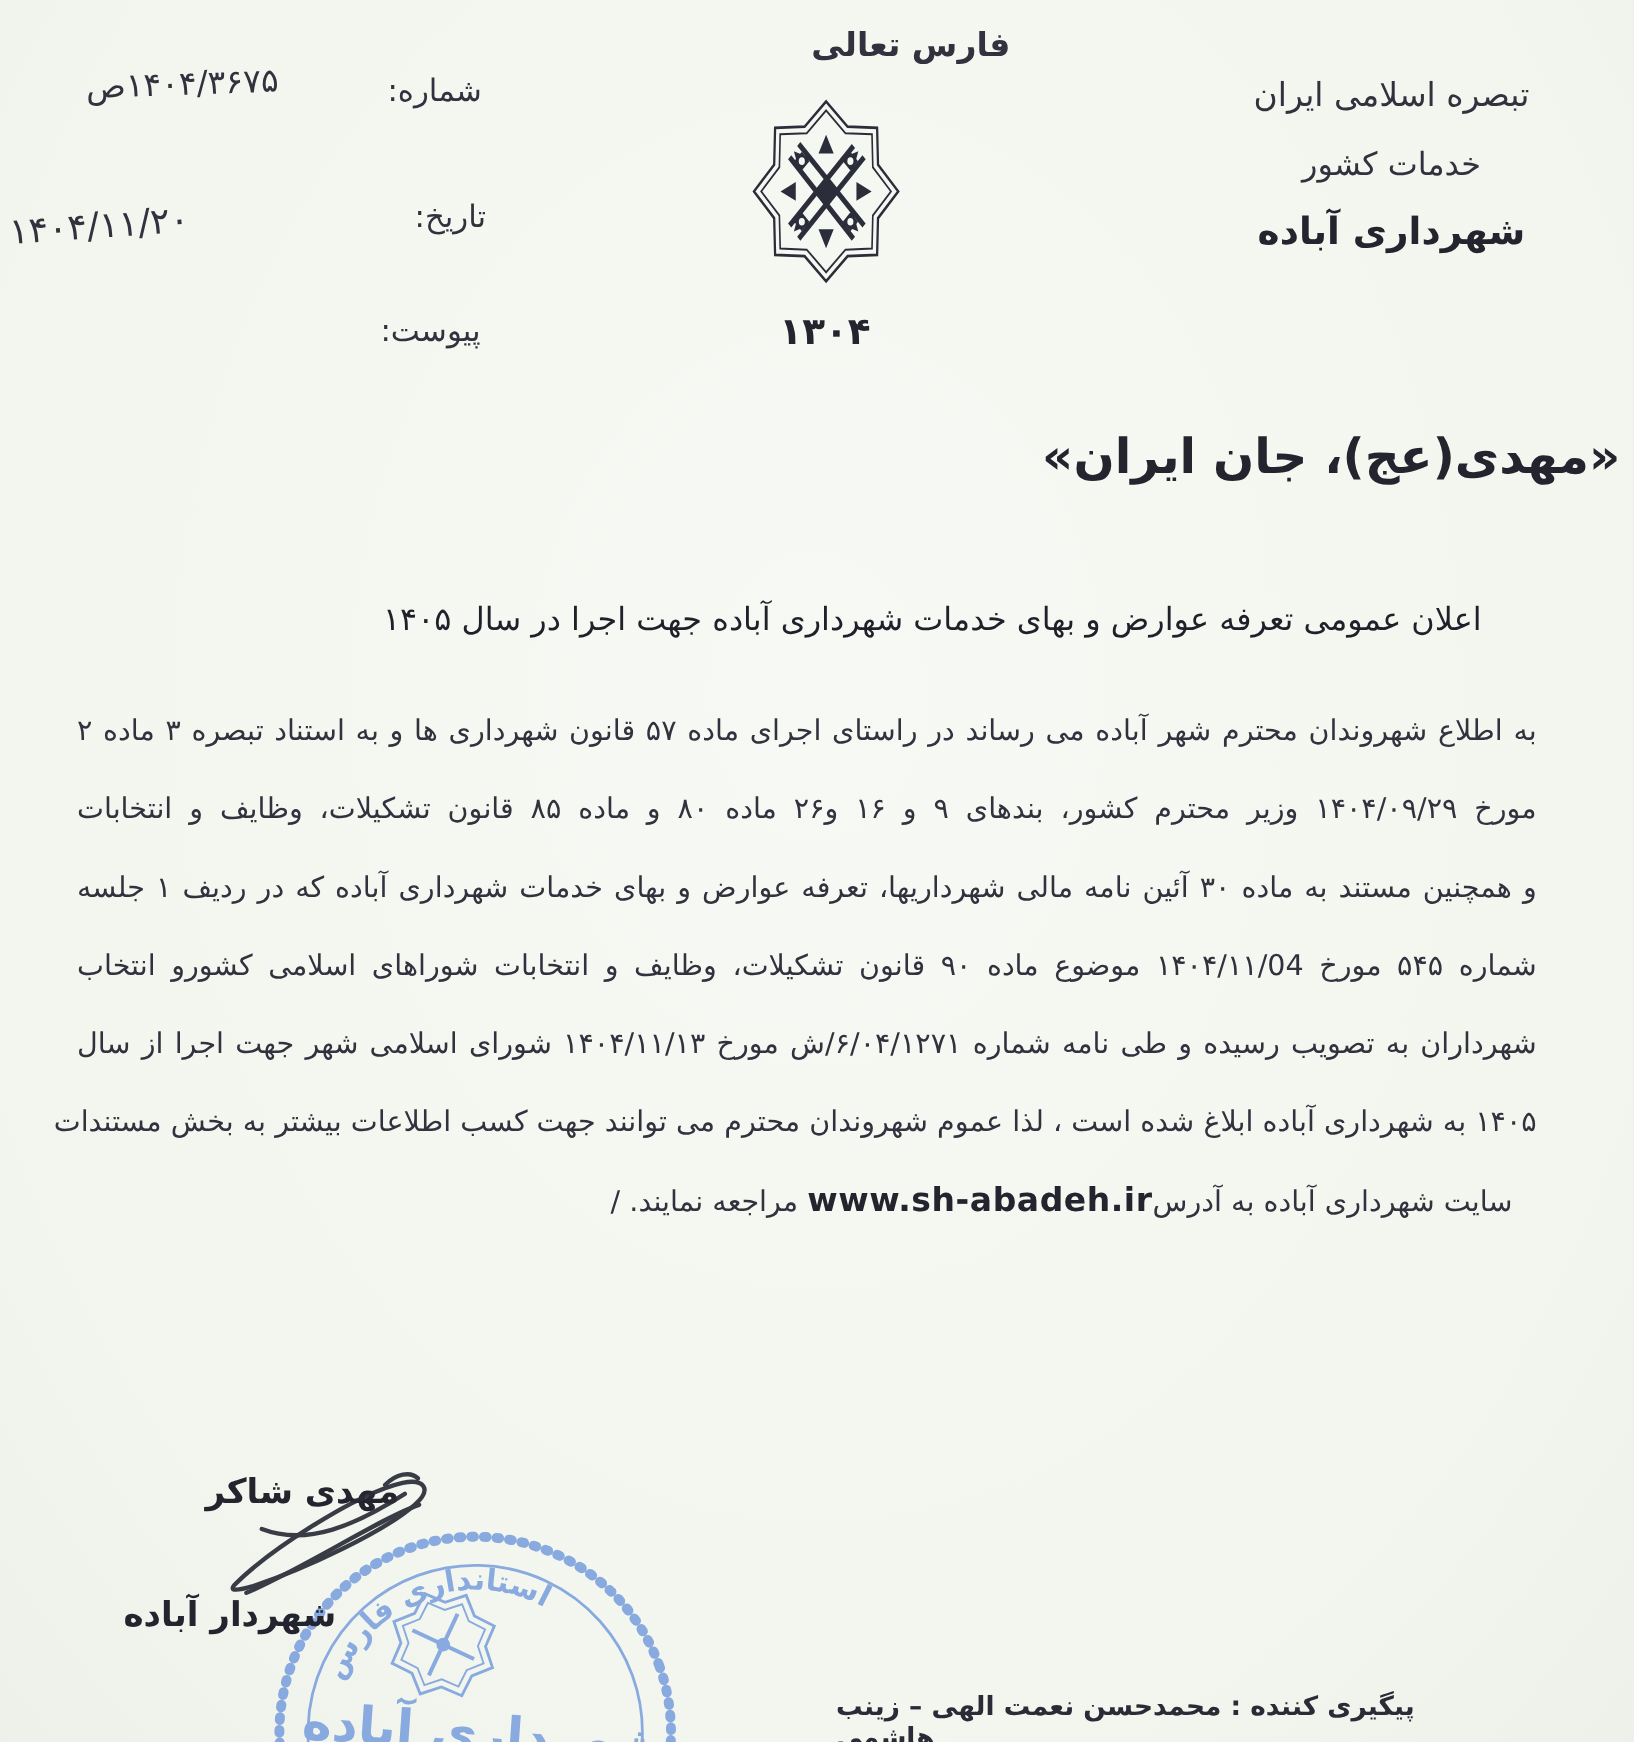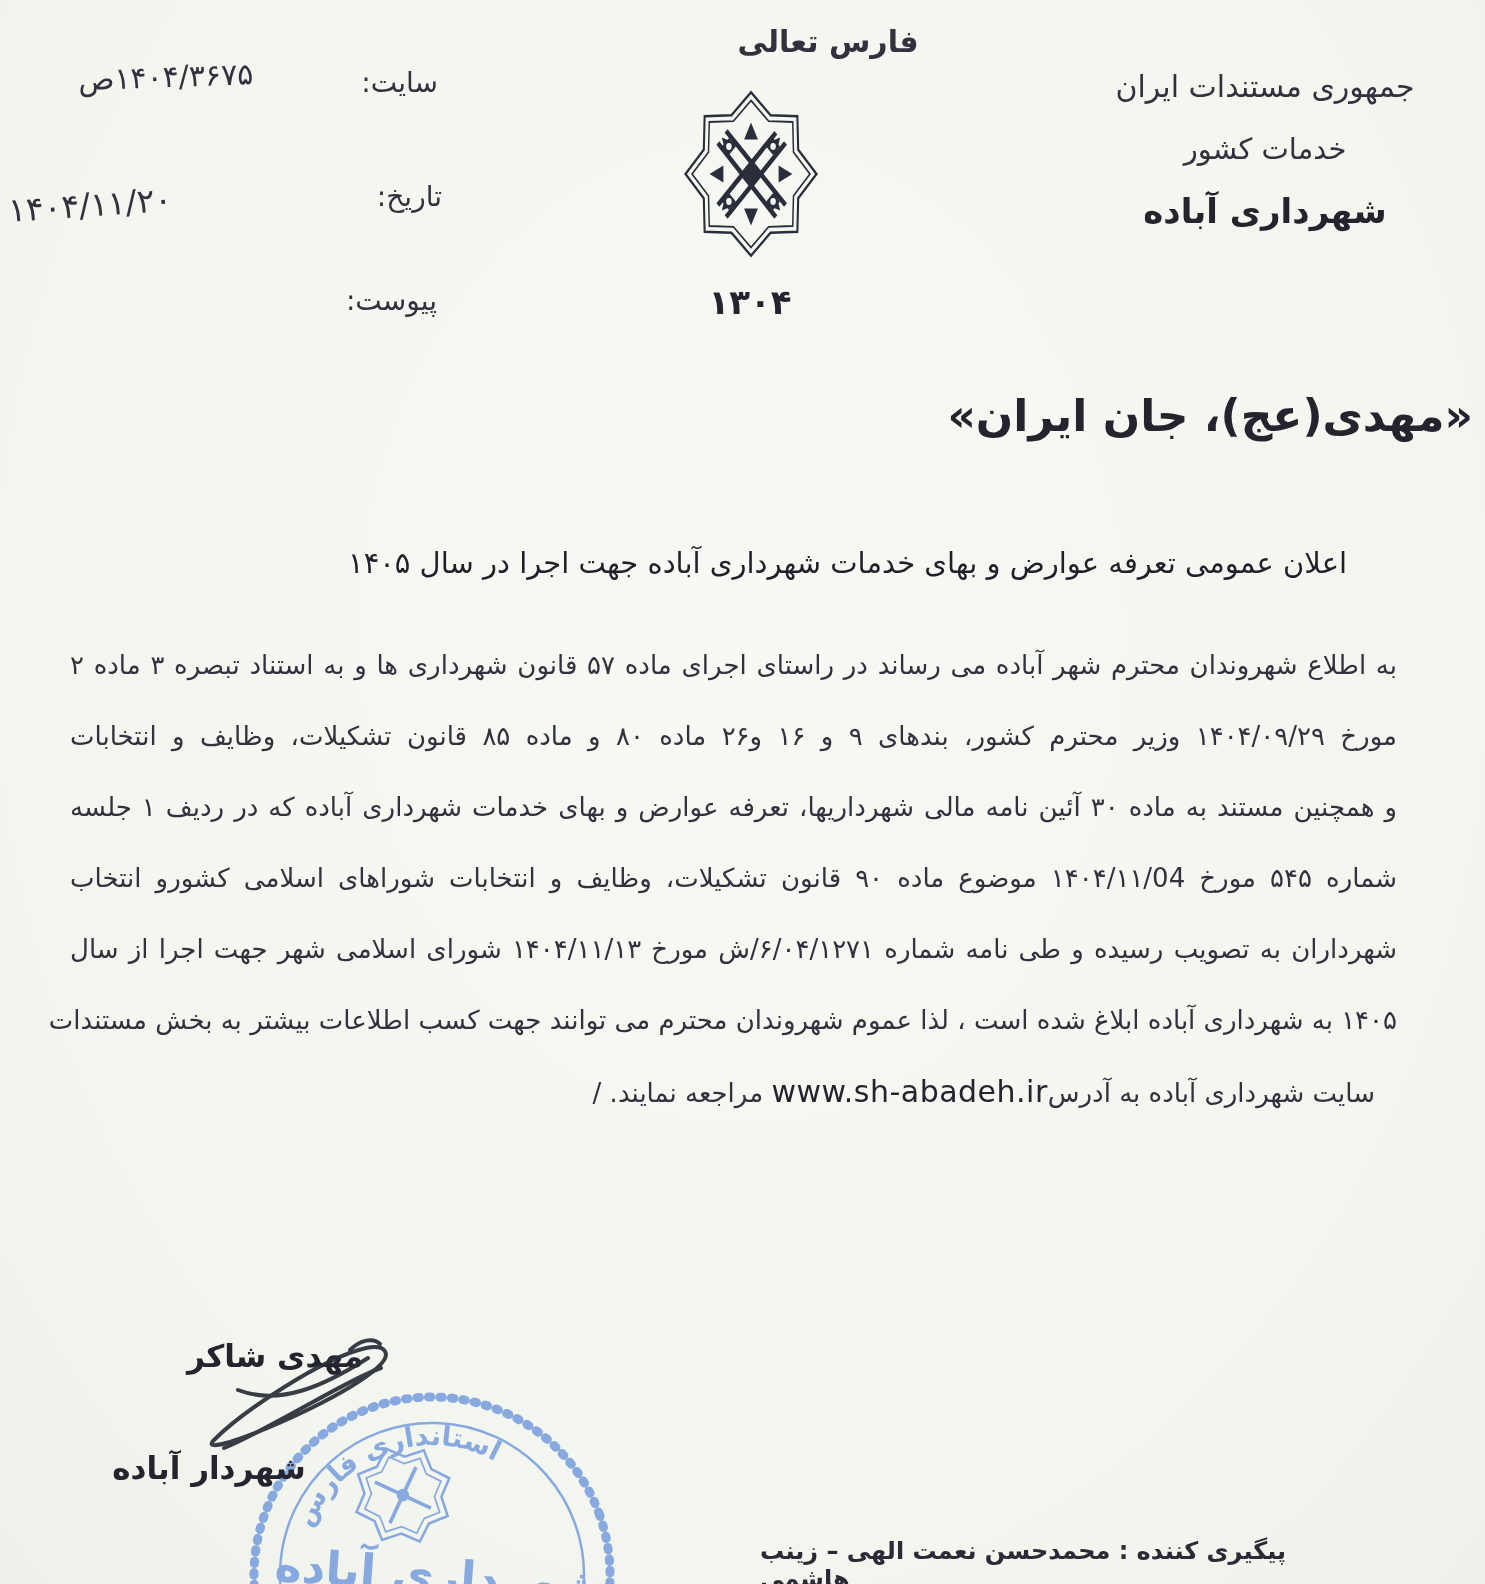--- a/index.html
+++ b/index.html
@@ -28,35 +28,35 @@
   .date-label{left:332px; top:180px; width:110px;}
   .date-value{left:8px; top:182px; width:255px; font-size:33px; transform:rotate(-4deg); text-align:left; letter-spacing:2px;}
   .att-label{left:272px; top:284px; width:165px;}
   
   .slogan{left:0; right:12px; top:390px; font-size:44px; font-weight:bold; color:#23242e;}
   .doc-title{left:90px; right:90px; top:546px; padding-right:48px; text-align:right; font-size:29px; font-weight:normal; color:#1f2029;}
   
   .body-par{left:70px; right:88px; top:630px;}
   .b-line{height:71px; line-height:71px; font-size:26px; text-align:justify; text-align-last:justify; white-space:nowrap;}
   .b-line.last{text-align:right; text-align-last:right; padding-left:90px; padding-right:22px;}
-  .url{font-weight:normal; font-size:30px; direction:ltr; unicode-bidi:embed; letter-spacing:0.5px; color:#23242e;margin-top:38px;}
+  .url{font-weight:bold; font-size:30px; direction:ltr; unicode-bidi:embed; letter-spacing:0.5px; color:#23242e;margin-top:38px;}
   
   .sig-name{left:170px; top:1338px; width:210px; font-size:31px; font-weight:bold; color:#23242e; text-align:center; z-index:3;}
   .sig-title{left:84px; top:1450px; width:250px; font-size:31px; font-weight:bold; color:#23242e; text-align:center; z-index:3;}
   .sig-scribble{left:200px; top:1328px; z-index:4;}
   .stamp-wrap{left:237px; top:1365px; z-index:2; opacity:0.92;}
   .follow-up{right:125px; top:1537px; width:600px; text-align:left; font-size:24px; font-weight:bold; color:#2a2b36;}
 </style>
 </head>
 <body>
 
 <div class="page">
 
   <div class="abs hdr-right">
-    <div class="l1">جمهوری مستندات ایران</div>
+    <div class="l1">تبصره اسلامی ایران</div>
     <div class="l2">خدمات کشور</div>
     <div class="l3">شهرداری آباده</div>
   </div>
 
   <div class="abs basmala">فارس تعالی</div>
 
   <div class="abs emblem-wrap">
     <svg width="138" height="172" viewBox="0 0 200 200" preserveAspectRatio="none">
       <g fill="none" stroke="#2c2d3a" stroke-width="3">
         <polygon points="100,5 128.3,31.6 167.2,32.8 168.4,71.7 195,100 168.4,128.3 167.2,167.2 128.3,168.4 100,195 71.7,168.4 32.8,167.2 31.6,128.3 5,100 31.6,71.7 32.8,32.8 71.7,31.6"></polygon>
@@ -87,21 +87,21 @@
         <circle cx="68" cy="68" r="4"></circle>
           <circle cx="132" cy="68" r="4"></circle>
         <circle cx="68" cy="132" r="4"></circle>
           <circle cx="132" cy="132" r="4"></circle>
       </g>
     </svg>
   </div>
 
   <div class="abs code1304">۱۳۰۴</div>
 
-  <div class="abs lbl num-label">سایت:</div>
+  <div class="abs lbl num-label">شماره:</div>
   <div class="abs num-value">۱۴۰۴/۳۶۷۵ص</div>
   <div class="abs lbl date-label">تاریخ:</div>
   <div class="abs date-value">۱۴۰۴/۱۱/۲۰</div>
   <div class="abs lbl att-label">پیوست:</div>
 
   <div class="abs slogan">«مهدی(عج)، جان ایران»</div>
 
   <div class="abs doc-title">اعلان عمومی تعرفه عوارض و بهای خدمات شهرداری آباده جهت اجرا در سال ۱۴۰۵</div>
 
   <div class="abs body-par">

